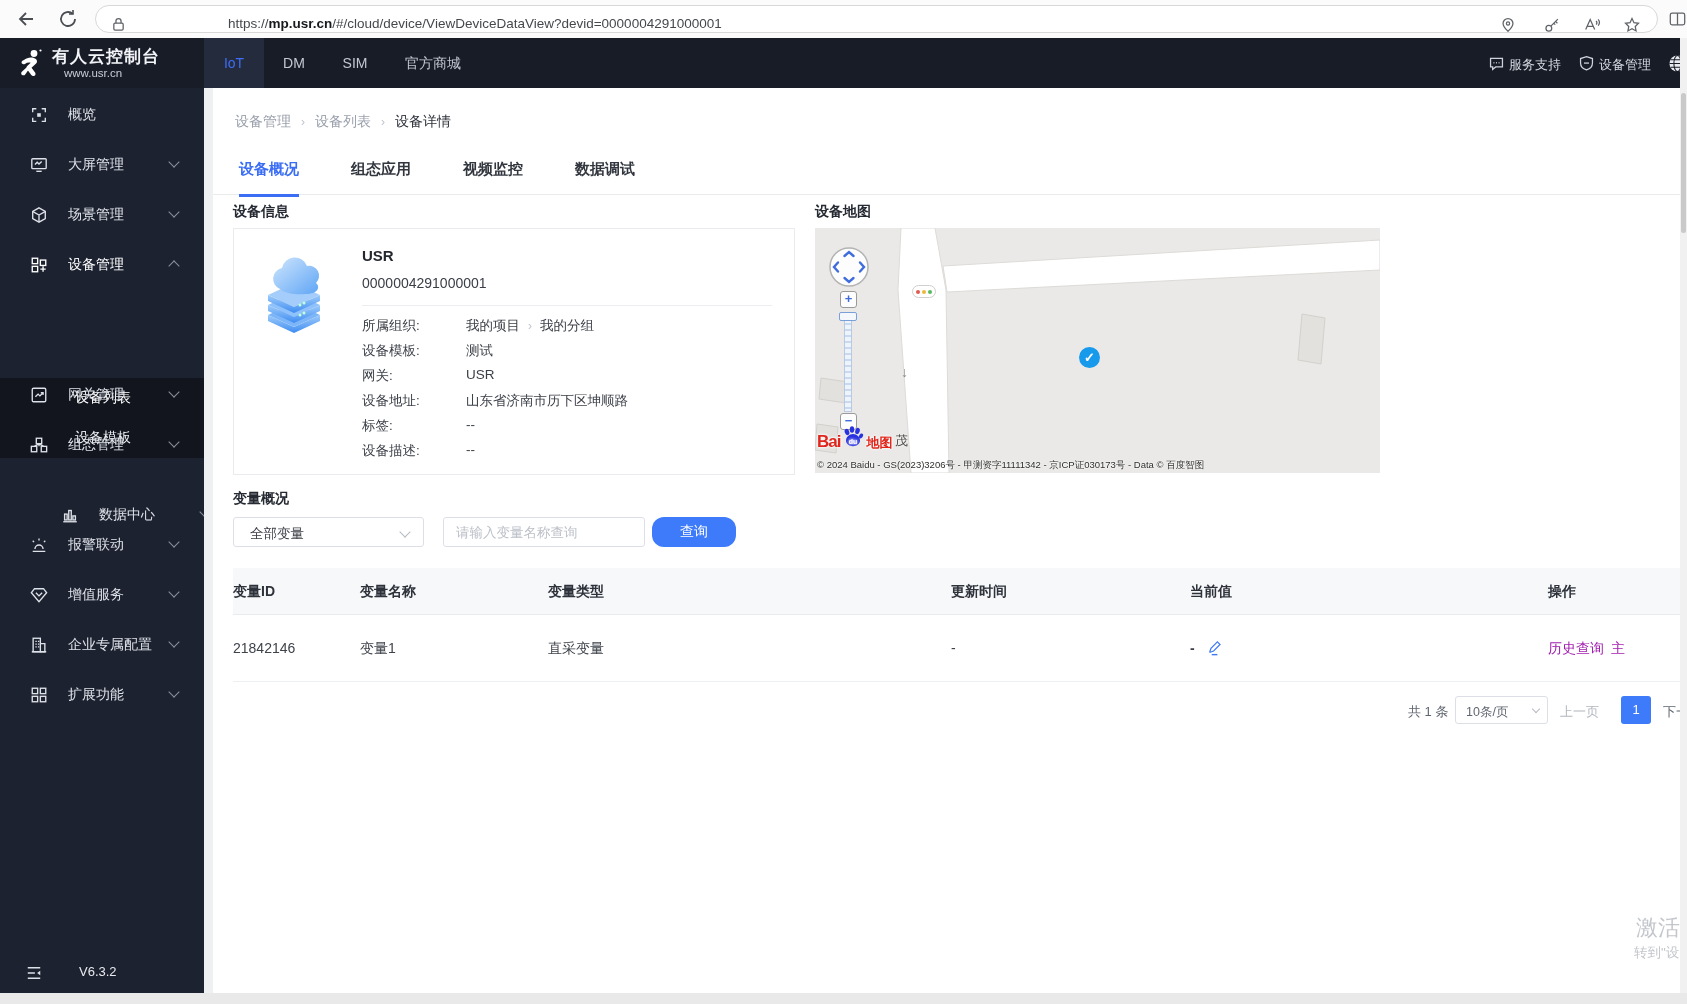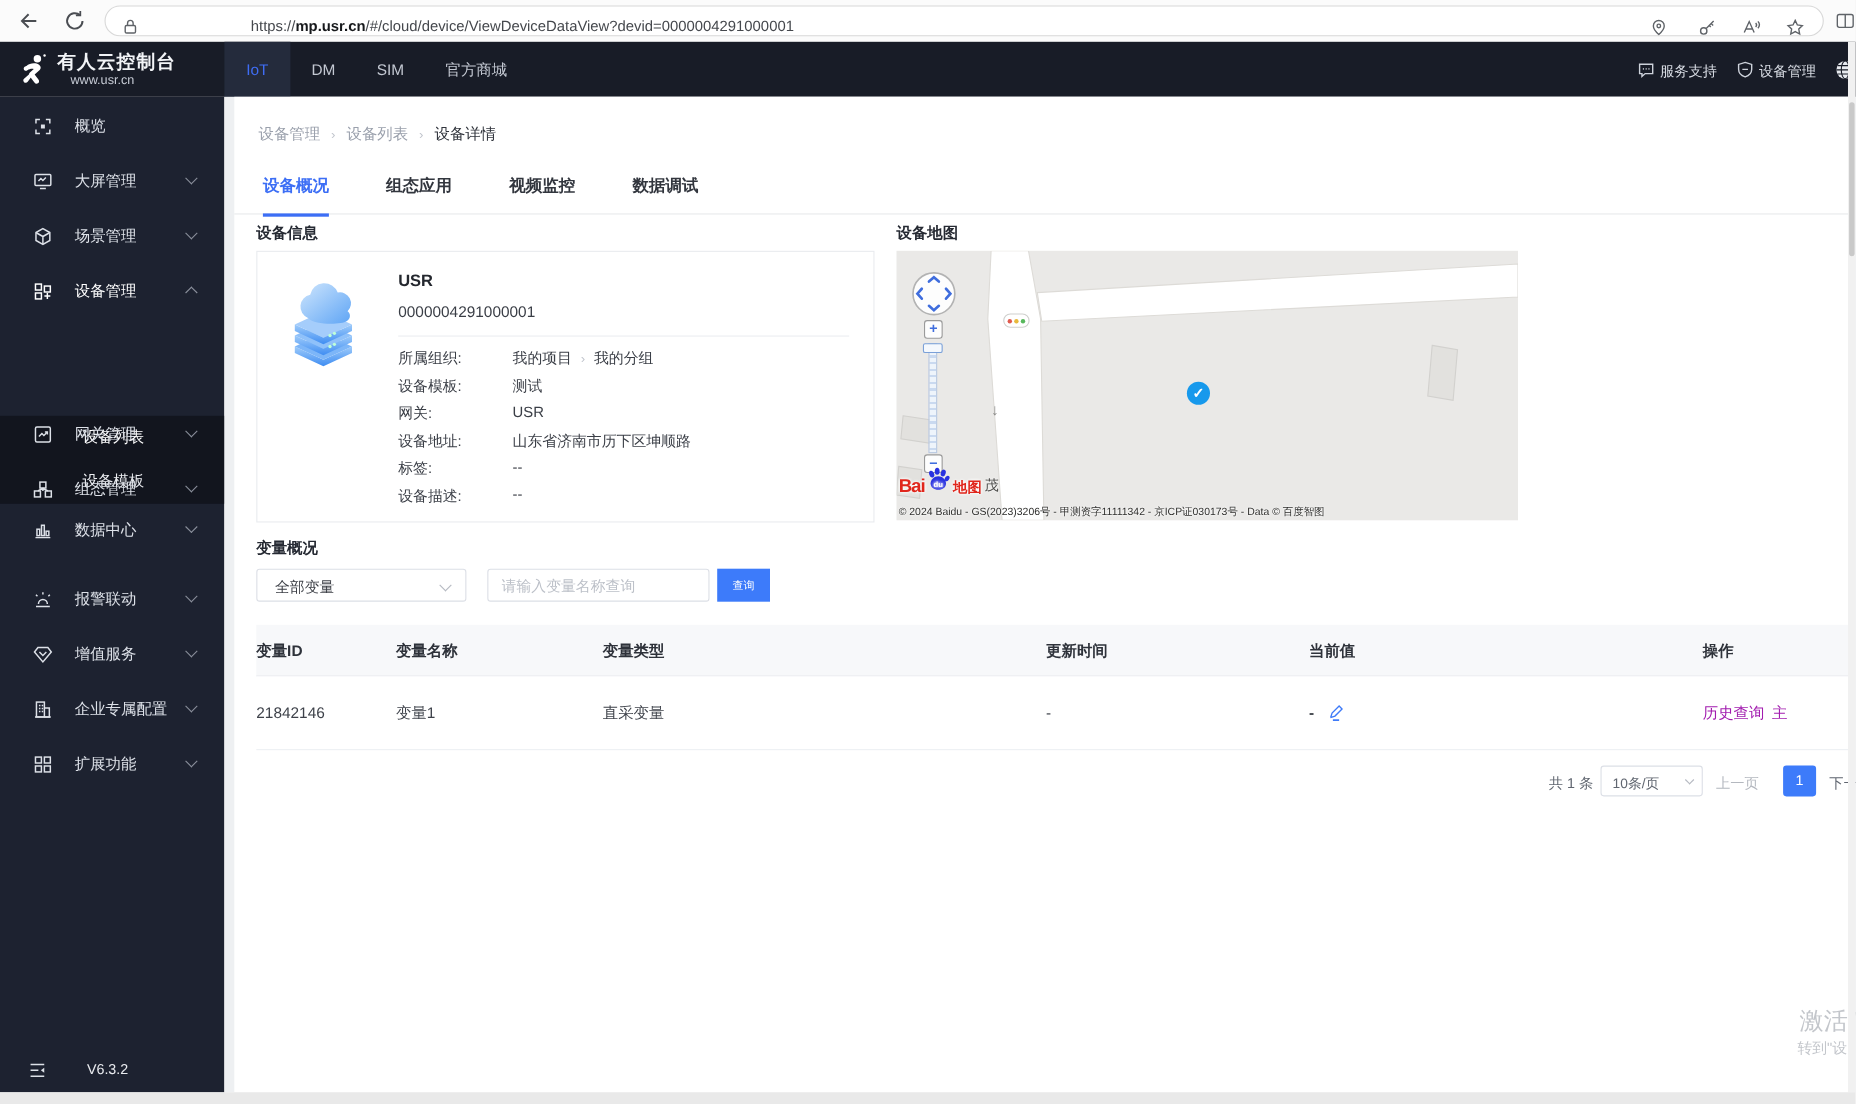--- a/index.html
+++ b/index.html
@@ -90,22 +90,22 @@
   .map-copy { left:2px; top:231px; font-size:9.5px; color:#2e2e2c; white-space:nowrap;
     text-shadow:0 0 2px #fff, 0 0 2px #fff; }
 
   
   .vr-select { left:233px; top:517px; width:191px; height:30px; border:1px solid #dcdfe6; border-radius:3px; background:#fff; cursor:pointer; }
   .vr-select .val { position:absolute; left:16px; top:7px; font-size:13.5px; color:#3c3f46; }
   .vr-select .chev, .pg-select .chev { border-color:#b6bac2; }
   .vr-input { left:443px; top:517px; width:202px; height:30px; border:1px solid #dcdfe6; border-radius:3px;
     padding:0 12px; font-size:13.5px; color:#3c3f46; font-family:"Liberation Sans",sans-serif; }
   .vr-input::placeholder { color:#bcc0c8; }
-  .vr-btn { left:652px; top:517px; width:48px; height:30px; background:#3d7bfa; border:none; border-radius:0;
-    color:#fff; font-size:10px; cursor:pointer; font-family:"Liberation Sans",sans-serif; }
+  .vr-btn { left:652px; top:517px; width:84px; height:30px; background:#3d7bfa; border:none; border-radius:12px;
+    color:#fff; font-size:14px; cursor:pointer; font-family:"Liberation Sans",sans-serif; }
 
   
   .thead { left:233px; top:568px; width:1447px; height:47px; background:#f7f8fa; border-bottom:1px solid #e9ebef; }
   .th { position:absolute; top:0; line-height:47px; font-size:14px; font-weight:bold; color:#2e323a; }
   .trow { left:233px; top:615px; width:1447px; height:67px; border-bottom:1px solid #edf0f3; background:#fff; }
   .td { position:absolute; top:0; line-height:67px; font-size:14px; color:#3e424a; }
   .c0{left:0;} .c1{left:127px;} .c2{left:315px;} .c3{left:718px;} .c4{left:957px;} .c5{left:1315px;}
   .edit-ic { position:absolute; left:974px; top:25px; cursor:pointer; }
   .tlink { color:#a21caf; cursor:pointer; }
   .tlink.l2 { position:absolute; left:1378px; top:0; line-height:67px; font-size:14px; }
@@ -297,21 +297,21 @@
           <svg width="18" height="18" viewBox="0 0 20 20" fill="none" stroke="#dde1e8" stroke-width="1.5">
             <rect x="7" y="2.5" width="6" height="6"></rect>
             <rect x="1.5" y="11.5" width="6" height="6"></rect>
             <rect x="12.5" y="11.5" width="6" height="6"></rect>
             <path d="M10 8.5v3M5 11.5l5-3M15 11.5l-5-3"></path>
           </svg>
         </span>
       <span class="sb-label">组态管理</span>
       <span class="chev down"></span>
     </div>
-    <div class="abs sb-item" style="top:369px;">
+    <div class="abs sb-item" style="top:402px;margin-left:31px;">
       <span class="sb-ic">
           <svg width="18" height="18" viewBox="0 0 20 20" fill="none" stroke="#dde1e8" stroke-width="1.5">
             <path d="M2.5 17.5h15"></path>
             <rect x="4" y="9" width="2.8" height="6.5"></rect>
             <rect x="8.6" y="5" width="2.8" height="10.5"></rect>
             <rect x="13.2" y="11" width="2.8" height="4.5"></rect>
           </svg>
         </span>
       <span class="sb-label">数据中心</span>
       <span class="chev down"></span>

